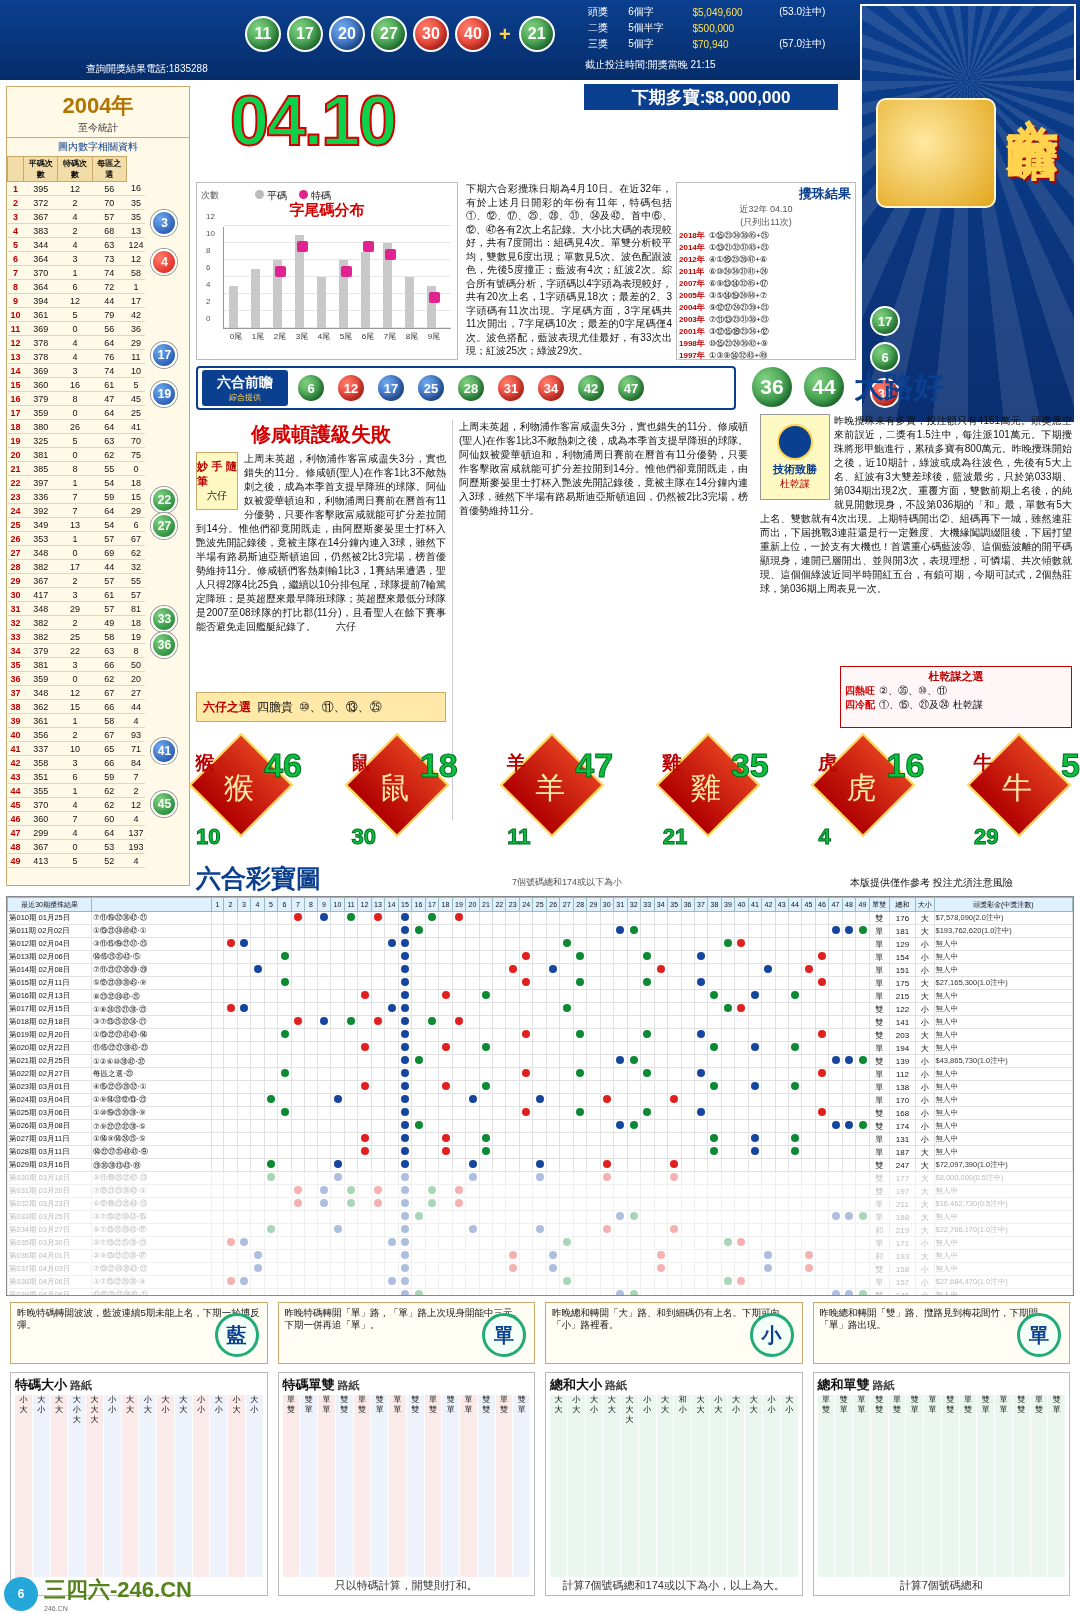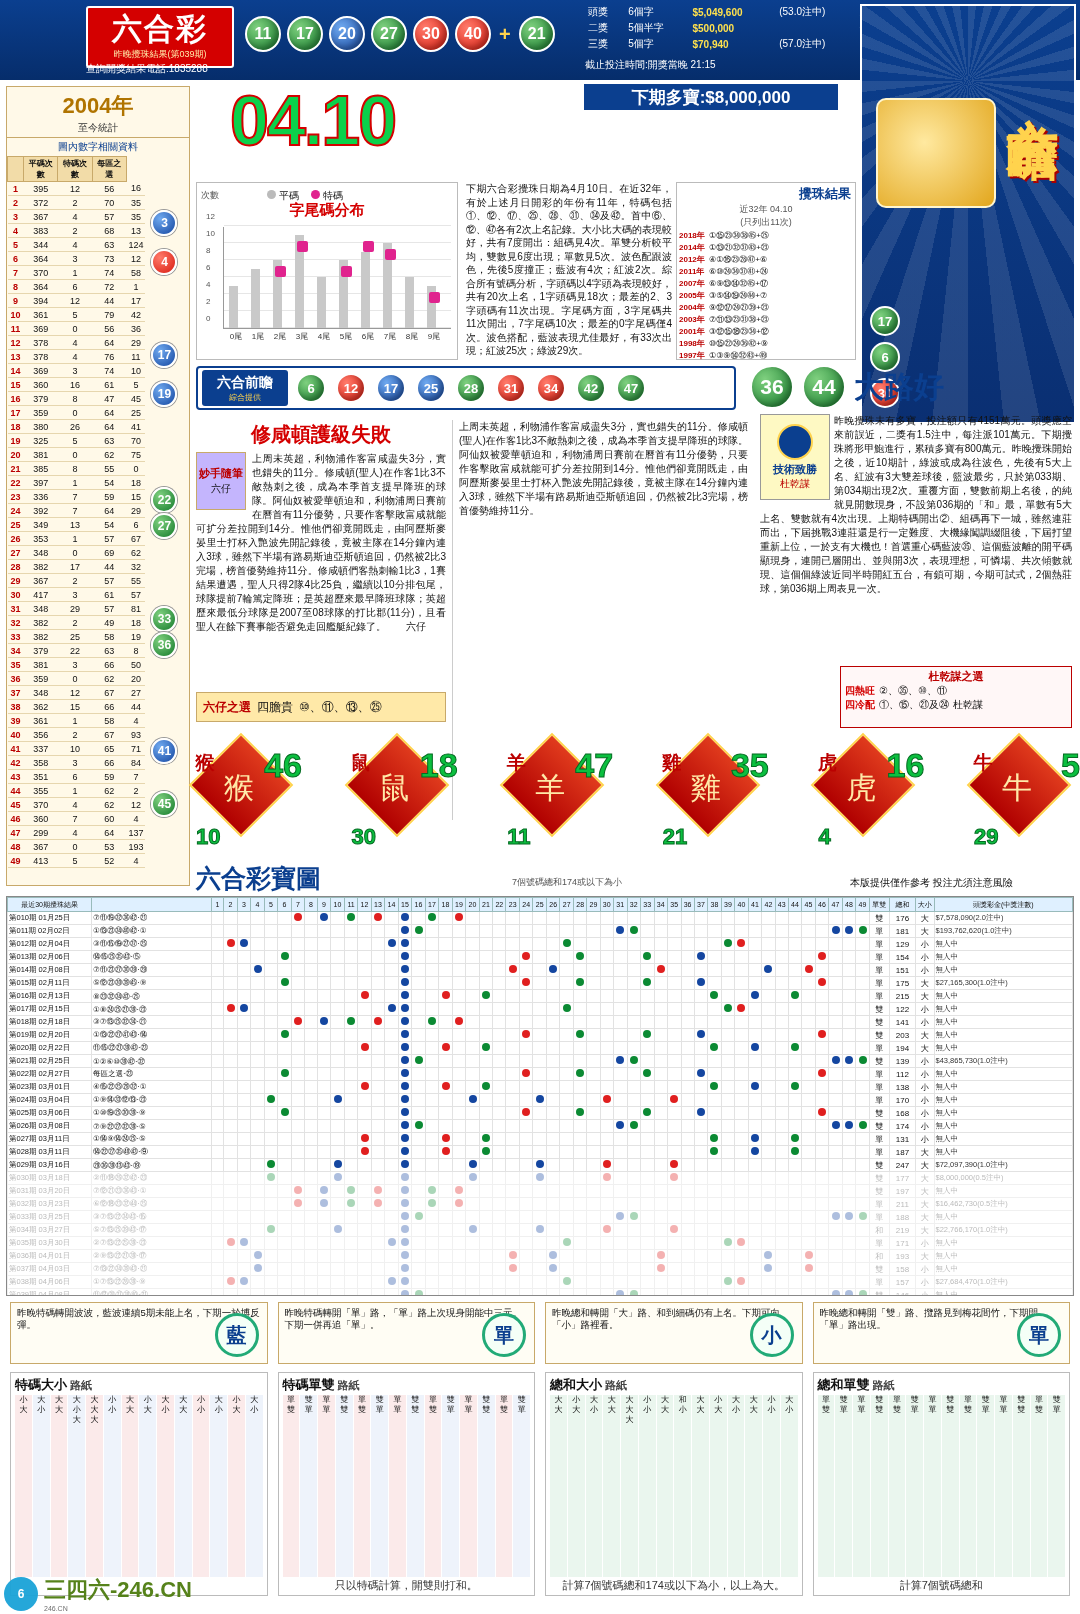--- a/index.html
+++ b/index.html
@@ -41,21 +41,21 @@
   .ball.green{background:radial-gradient(circle at 32% 30%, #7fd07f, #137a2a); }
   .plus { color:#ffd34d; font-size:20px; font-weight:bold; padding:0 2px; }
 
   .masthead-note { position:absolute; left:86px; top:62px; color:#fff; font-size:10px; }
 
   .prize-table {
     position:absolute; left:585px; top:4px; width:420px; color:#fff; font-size:10px;
   }
   .prize-table table { border-collapse:collapse; width:100%; }
   .prize-table td { padding:1px 3px; white-space:nowrap; }
-  .prize-table .amt { color:#ffe14d; font-weight:bold; }
+  .prize-table .amt { color:#ffe14d; font-weight:normal; }
   .cut-note { position:absolute; left:585px; top:58px; color:#fff; font-size:10px; }
 
   
   .headline {
     position:absolute; left:190px; top:84px; width:680px; height:92px;
   }
   .headline .date {
     position:absolute; left:40px; top:2px;
     font-size:70px; font-weight:bold; line-height:1;
     color:#0bd14b;
@@ -121,21 +121,21 @@
     font-size:12px; font-weight:bold; color:#fff; border:2px solid #fff;
     box-shadow:0 0 0 1px #999;
   }
 
   
   .chart-card {
     position:absolute; left:196px; top:182px; width:262px; height:178px;
     background:#fff; border:1px solid #bbb;
   }
   .chart-title { font-size:15px; font-weight:bold; color:#d40000; text-align:center; padding-top:18px; }
-  .chart-legend { position:absolute; left:70px; top:6px; font-size:10px; display:flex; gap:12px; }
+  .chart-legend { position:absolute; left:58px; top:6px; font-size:10px; display:flex; gap:12px; }
   .chart-legend i { display:inline-block; width:9px; height:9px; border-radius:50%; margin-right:3px; }
   .chart-legend .平碼 i { background:#bbb; }
   .chart-legend .特碼 i { background:#e0238e; }
   .chart-ylabel { position:absolute; left:4px; top:6px; font-size:9px; color:#555; }
   .plot { position:absolute; left:26px; top:44px; width:228px; height:102px; border-left:1px solid #999; border-bottom:1px solid #999; }
   .gridline { position:absolute; left:0; width:100%; height:1px; background:#e6e6e6; }
   .ytick { position:absolute; left:-18px; font-size:8px; color:#555; transform:translateY(-5px); }
   .bargrp { position:absolute; bottom:0; width:18px; }
   .bar { position:absolute; bottom:0; width:9px; background:#c9c9c9; }
   .dot { position:absolute; width:11px; height:11px; background:#e0238e; border-radius:2px; }
@@ -177,21 +177,21 @@
   .bigtwo { position:absolute; left:750px; top:364px; width:320px; height:46px; display:flex; align-items:center; }
   .bigtwo .ball { width:44px; height:44px; font-size:21px; margin-right:8px; }
   .bigtwo .lbl { font-size:30px; font-weight:bold; color:#0b3f8f; }
 
   
   .mid-article {
     position:absolute; left:196px; top:420px; width:250px; height:400px;
     font-size:10px; line-height:1.4; text-align:justify;
   }
   .mid-article h2 { font-size:20px; color:#d40000; margin:0 0 4px; text-align:center; }
-  .pen-badge { float:left; width:50px; height:58px; background:#c4b5fd; border:1px solid #c8a96a; margin:0 6px 2px 0;
+  .pen-badge { float:left; width:42px; height:58px; background:#fef9c3; border:1px solid #c8a96a; margin:0 6px 2px 0;
       display:flex; flex-direction:column; align-items:center; justify-content:center; }
   .pen-badge b { font-size:11px; color:#b00; }
   .pen-badge span { font-size:10px; }
 
   .mid-article2 {
     position:absolute; left:452px; top:420px; width:296px; height:400px;
     font-size:10px; line-height:1.4; text-align:justify; border-left:1px solid #ccc; padding-left:6px;
   }
 
   .right-article {
@@ -308,24 +308,20 @@
      display:flex; align-items:center; justify-content:center; font-size:12px; font-weight:bold; }
   .watermark .wm-text { font-size:22px; font-weight:bold; color:#4d7c0f; }
   .watermark .wm-sub { font-size:7px; color:#666; }
 </style>
 </head>
 <body>
 
 <div class="page">
 
   <div class="masthead">
-    <div class="logo-box">
-      <div class="big">六合彩</div>
-      <div class="sub">昨晚攪珠結果(第039期)</div>
-    </div>
     <div class="draw-balls" id="draw-balls">
         <div class="ball green">11</div>
         <div class="ball green">17</div>
         <div class="ball blue">20</div>
         <div class="ball green">27</div>
         <div class="ball red">30</div>
         <div class="ball red">40</div>
         <span class="plus">+</span>
         <div class="ball green">21</div>
       </div>

